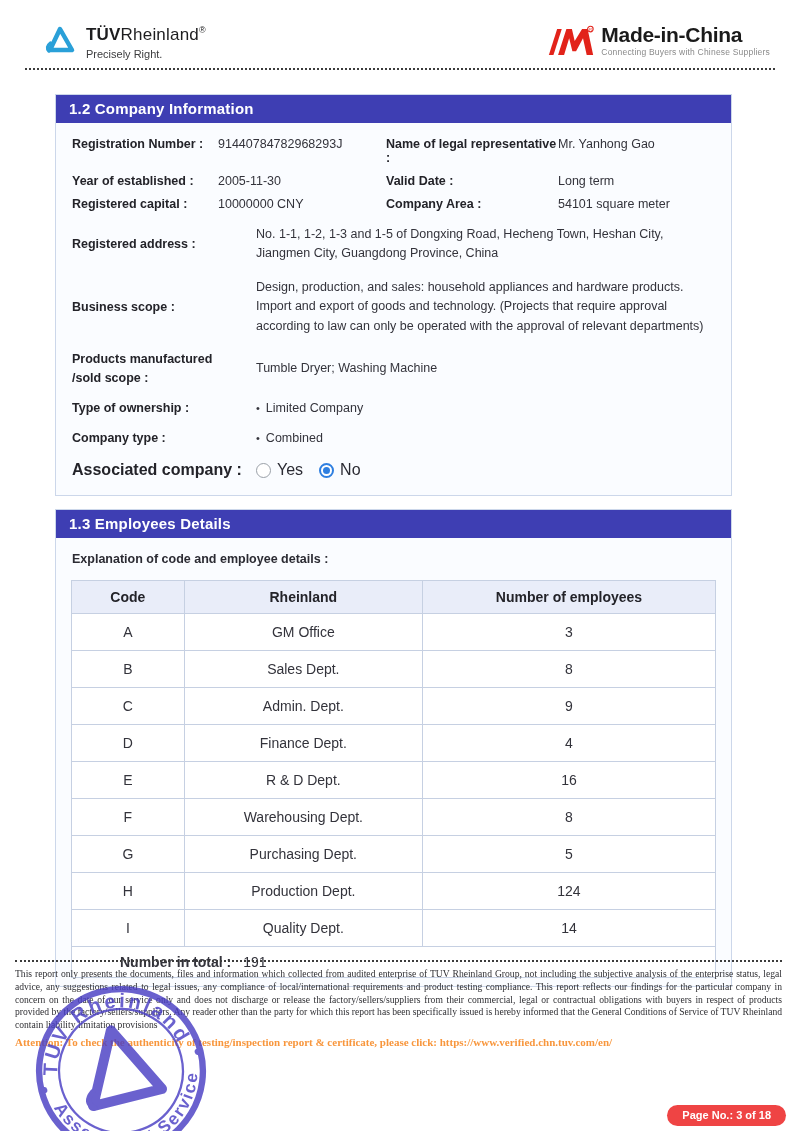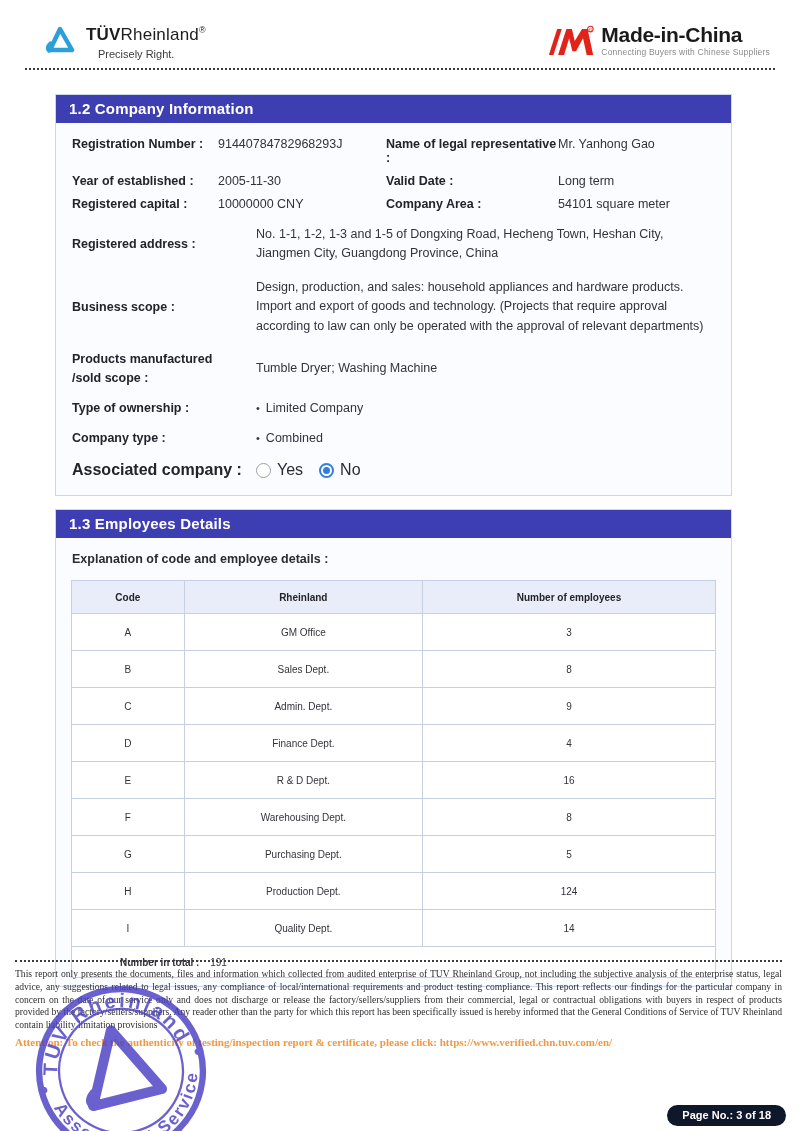--- a/index.html
+++ b/index.html
@@ -6,21 +6,21 @@
   body { background:#888; font-family:"Liberation Sans", sans-serif; }
   .page { position:relative; width:800px; height:1131px; background:#fff; margin:0 auto; overflow:hidden; color:#2b2b33; }
 
   
   .topbar { display:flex; justify-content:space-between; align-items:flex-start; padding:22px 30px 0 42px; }
   .tuv-brand { display:flex; align-items:flex-end; gap:8px; }
   .tuv-text-wrap { line-height:1.1; }
   .tuv-name { font-size:17px; color:#1d1d1f; letter-spacing:.2px; }
   .tuv-name b { font-weight:bold; }
   .tuv-reg { font-size:9px; vertical-align:super; }
-  .tuv-tagline { font-size:11px; color:#3c3c3e; margin-top:3px;margin-left:12px; }
+  .tuv-tagline { font-size:11px; color:#3c3c3e; margin-top:3px; }
   .mic-brand { display:flex; align-items:flex-start; gap:6px; padding-top:2px; }
   .mic-text-wrap { line-height:1; }
   .mic-name { font-size:21px; font-weight:bold; color:#1a1a1a; letter-spacing:-.3px; }
   .mic-tagline { font-size:8.5px; color:#8a8a8a; margin-top:3px; letter-spacing:.2px; }
   .dotted-rule-top { margin:4px 25px 0 25px; border-bottom:2px dotted #3c3c3c; }
 
   
   .section { margin:0 68px 0 55px; border:1px solid #ccd7ea; background:#fafcff; }
   .section-12 { margin-top:24px; }
   .section-13 { margin-top:13px; }
@@ -41,38 +41,38 @@
   .radio-row { display:grid; grid-template-columns:184px 1fr; font-size:16px; align-items:center; }
   .radio-group { display:flex; align-items:center; gap:16px; }
   .radio-opt { display:flex; align-items:center; gap:6px; cursor:pointer; }
   .radio-circ { width:15px; height:15px; border-radius:50%; border:1.5px solid #9aa0a8; background:#fff; display:inline-block; position:relative; }
   .radio-circ.sel { border:2px solid #2f7fe0; }
   .radio-circ.sel::after { content:""; position:absolute; left:2px; top:2px; width:7px; height:7px; border-radius:50%; background:#2f7fe0; }
 
   
   .emp-intro { font-weight:bold; font-size:12.5px; padding:14px 16px 2px; }
   .emp-table-wrap { padding:12px 15px 8px; }
-  table.emp { width:100%; border-collapse:collapse; font-size:10px;border-radius:15px; }
+  table.emp { width:100%; border-collapse:collapse; font-size:14px;border-radius:15px; }
   table.emp th, table.emp td { border:1px solid #c6d0e2; text-align:center; }
   table.emp th { background:#e9edf9; font-weight:bold; height:33px; color:#232329; }
   table.emp td { height:37px; background:#fff; color:#33333b; }
   table.emp col.c1 { width:17.5%; } table.emp col.c2 { width:37%; } table.emp col.c3 { width:45.5%; }
   td.total-cell { text-align:left !important; padding-left:12px; height:31px !important; }
   .total-label { font-weight:bold;padding-left:36px; }
   .total-value { margin-left:8px; }
 
   
   .footer { position:absolute; left:15px; right:18px; top:960px;font-family:Liberation Serif, serif; }
   .dotted-rule-bot { border-bottom:2px dotted #3c3c3c; margin-bottom:6px; }
   .disclaimer { font-size:9.6px; line-height:1.33; color:#2f2f33; text-align:justify; }
   .attention { margin-top:4px; font-size:11px; font-weight:bold; color:#f8963c; }
 
   .stamp { position:absolute; left:30px; top:980px; width:182px; height:182px; transform:rotate(-14deg); opacity:.82; pointer-events:none; }
 
-  .page-badge { position:absolute; right:14px; bottom:5px; background:#0f172a; color:#fff; font-size:11px; font-weight:bold; padding:4px 15px 5px; border-radius:11px; }
+  .page-badge { position:absolute; right:14px; bottom:5px; background:#ef4444; color:#fff; font-size:11px; font-weight:bold; padding:4px 15px 5px; border-radius:11px; }
 </style>
 </head>
 <body>
 
 <div class="page">
 
   <div class="topbar">
     <div class="tuv-brand">
       <span>
         <svg width="36" height="34" viewBox="0 0 36 34">

